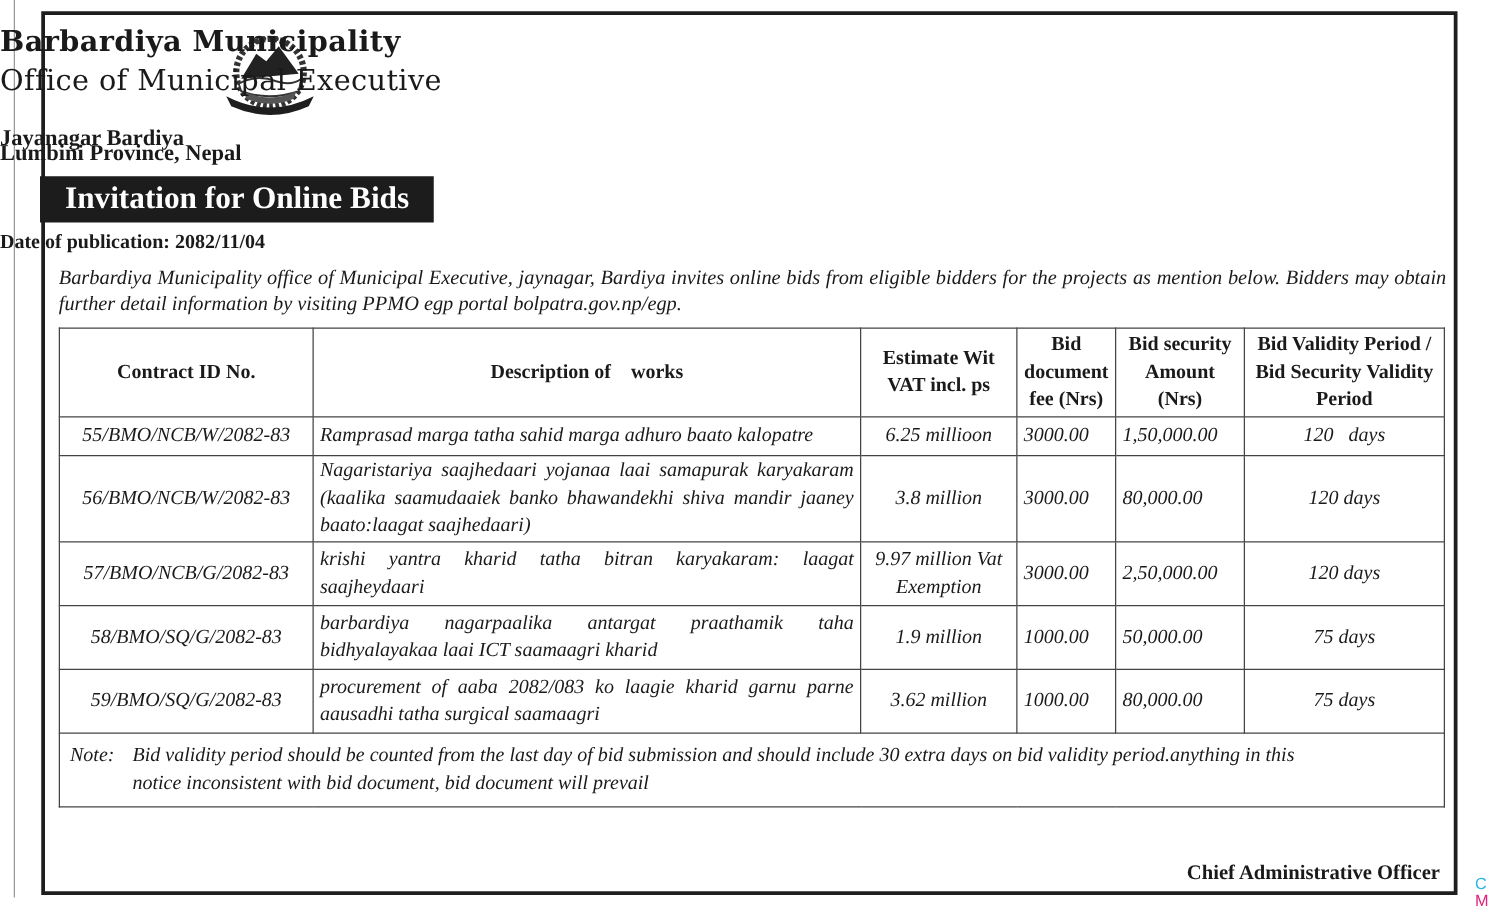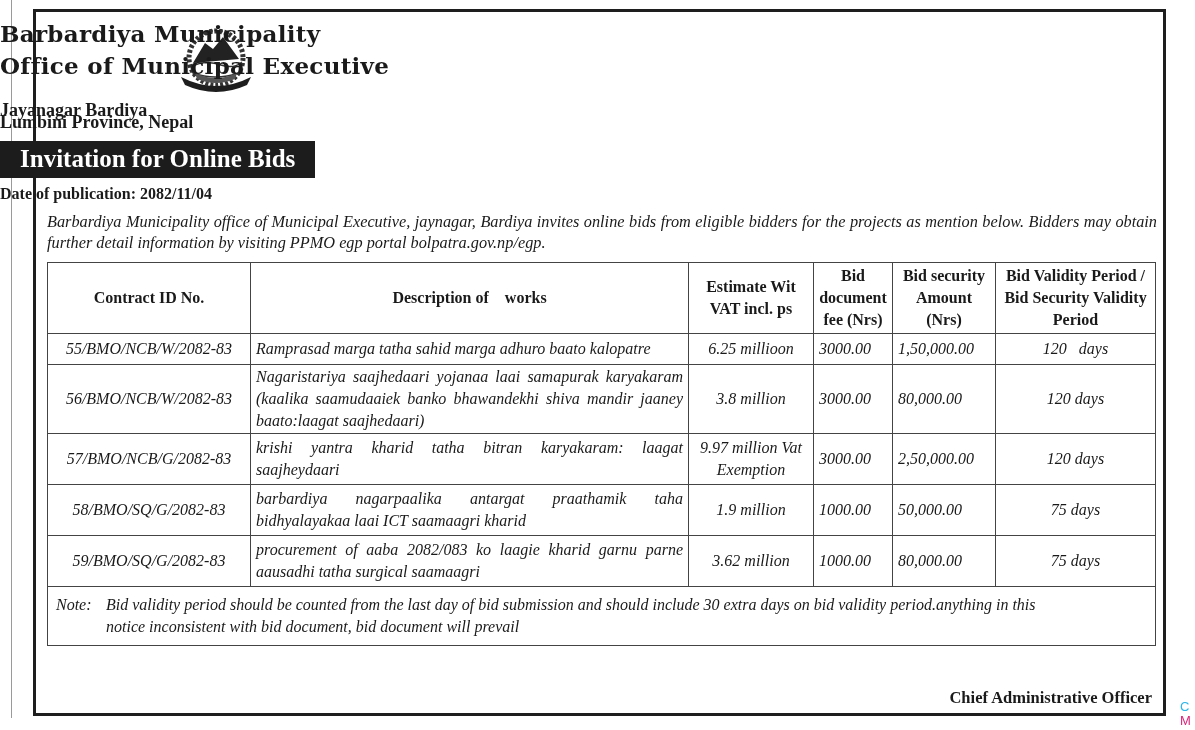--- a/index.html
+++ b/index.html
@@ -4,26 +4,26 @@
   <style>
     html, body { margin: 0; padding: 0; background: #ffffff; }
     body { width: 1195px; height: 730px; position: relative; overflow: hidden;
            font-family: "Liberation Serif", "DejaVu Serif", serif; color: #1a1a1a; }
     .margin-rule { position: absolute; left: 11px; top: 0; width: 1px; height: 718px; background: #9a9a9a; }
     .frame { position: absolute; left: 33px; top: 9px; width: 1133px; height: 707px;
              border: 3px solid #1e1e1e; box-sizing: border-box; }
     .emblem { position: absolute; left: 175px; top: 25px; width: 82px; height: 68px; }
     .hdr { position: absolute; left: 0; width: 100%; text-align: left; white-space: nowrap; }
     .title1 { top: 20px; font-family: "DejaVu Serif", serif; font-weight: bold; font-size: 23px; letter-spacing: 0.3px; }
-    .title2 { top: 52px; font-family: "DejaVu Serif", serif; font-weight: bold; font-size: 23px; letter-spacing: 0.3px; }
+    .title2 { top: 52px; font-family: "DejaVu Serif", serif; font-weight: normal; font-size: 23px; letter-spacing: 0.3px; }
     .addr1 { top: 100px; font-weight: bold; font-size: 18px; }
     .addr2 { top: 112px; font-weight: bold; font-size: 18px; }
     .banner-wrap { top: 141px; }
     .banner { display: inline-block; background: #1c1c1c; color: #ffffff; font-weight: bold;
-              font-size: 25px; padding: 2px 20px 3px 20px; line-height: 32px; }
+              font-size: 25px; padding: 2px 20px 3px 20px; line-height: 32px; margin-left: 32px; }
     .pubdate { top: 185px; font-weight: bold; font-size: 16px; }
     .intro { position: absolute; left: 47px; top: 211px; width: 1110px; font-style: italic;
              font-size: 16.3px; line-height: 21px; text-align: justify; }
     table.bids { position: absolute; left: 47px; top: 262px; width: 1108px; border-collapse: collapse;
                  table-layout: fixed; }
     table.bids th, table.bids td { border: 1px solid #444; padding: 0 5px; font-size: 16px; line-height: 22px; }
     table.bids th { font-weight: bold; text-align: center; height: 70px; }
     table.bids td { font-style: italic; }
     td.c-id { text-align: center; }
     td.c-desc { text-align: justify; text-align-last: left; }

